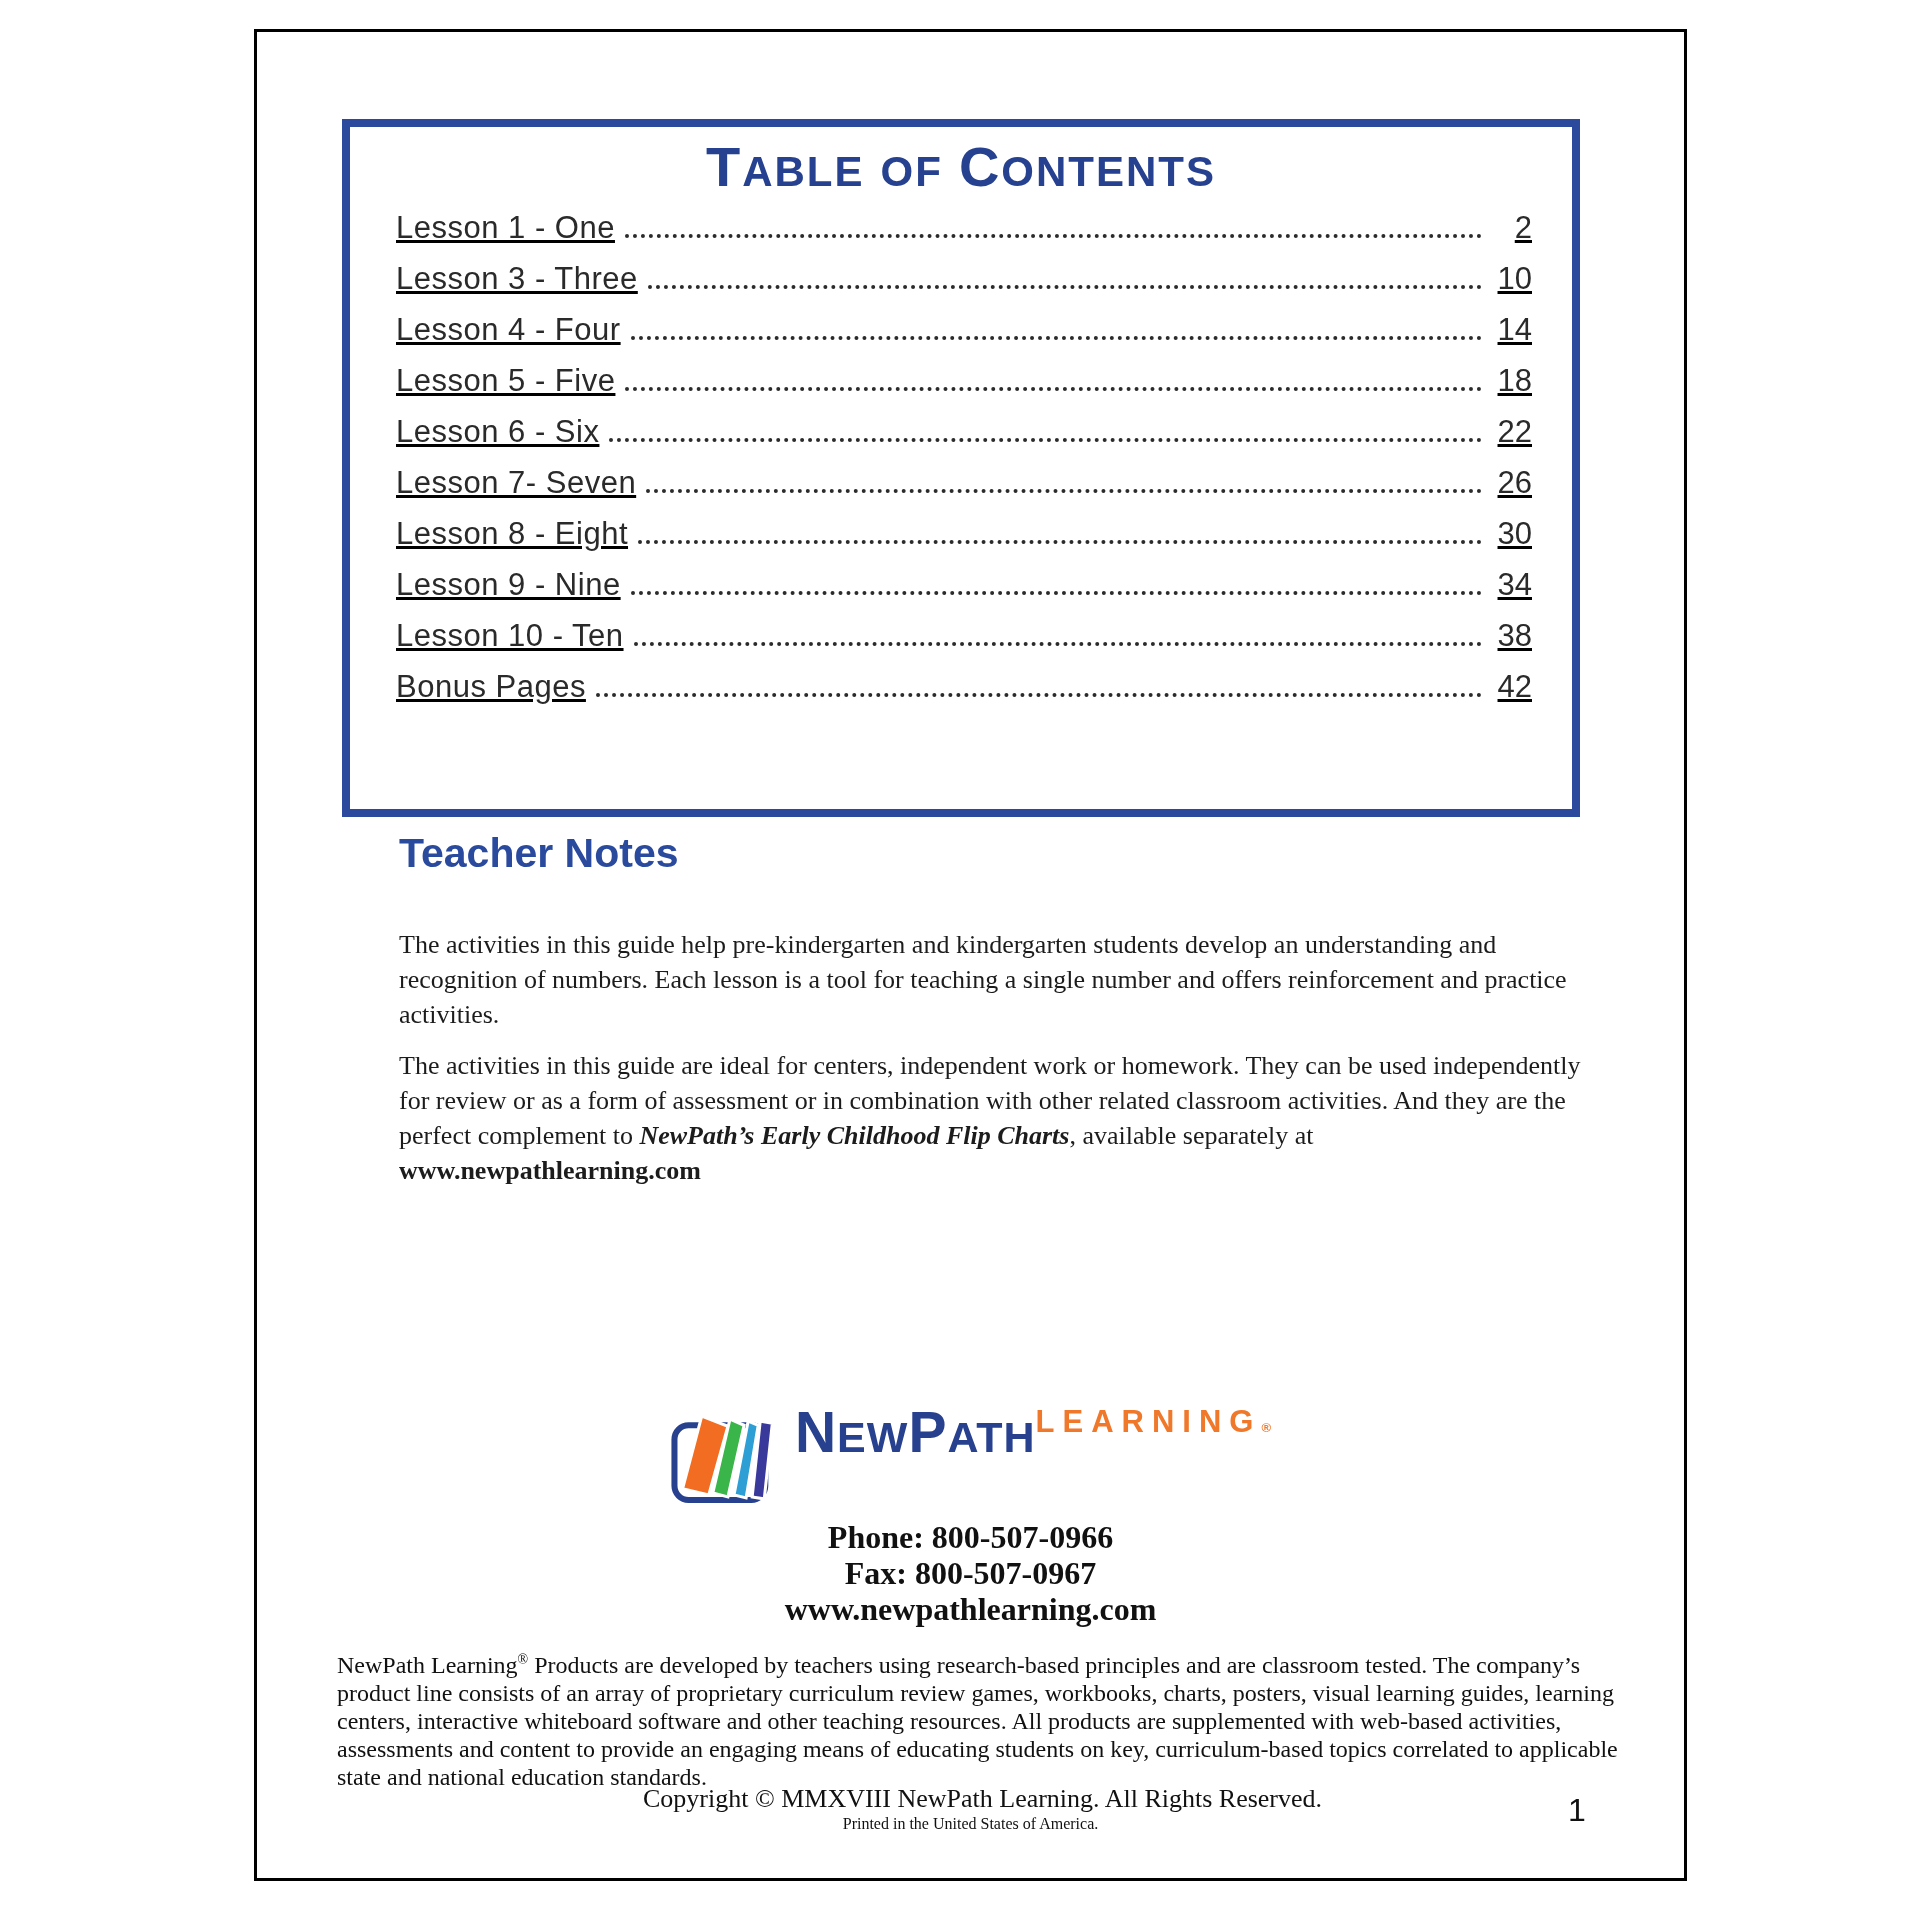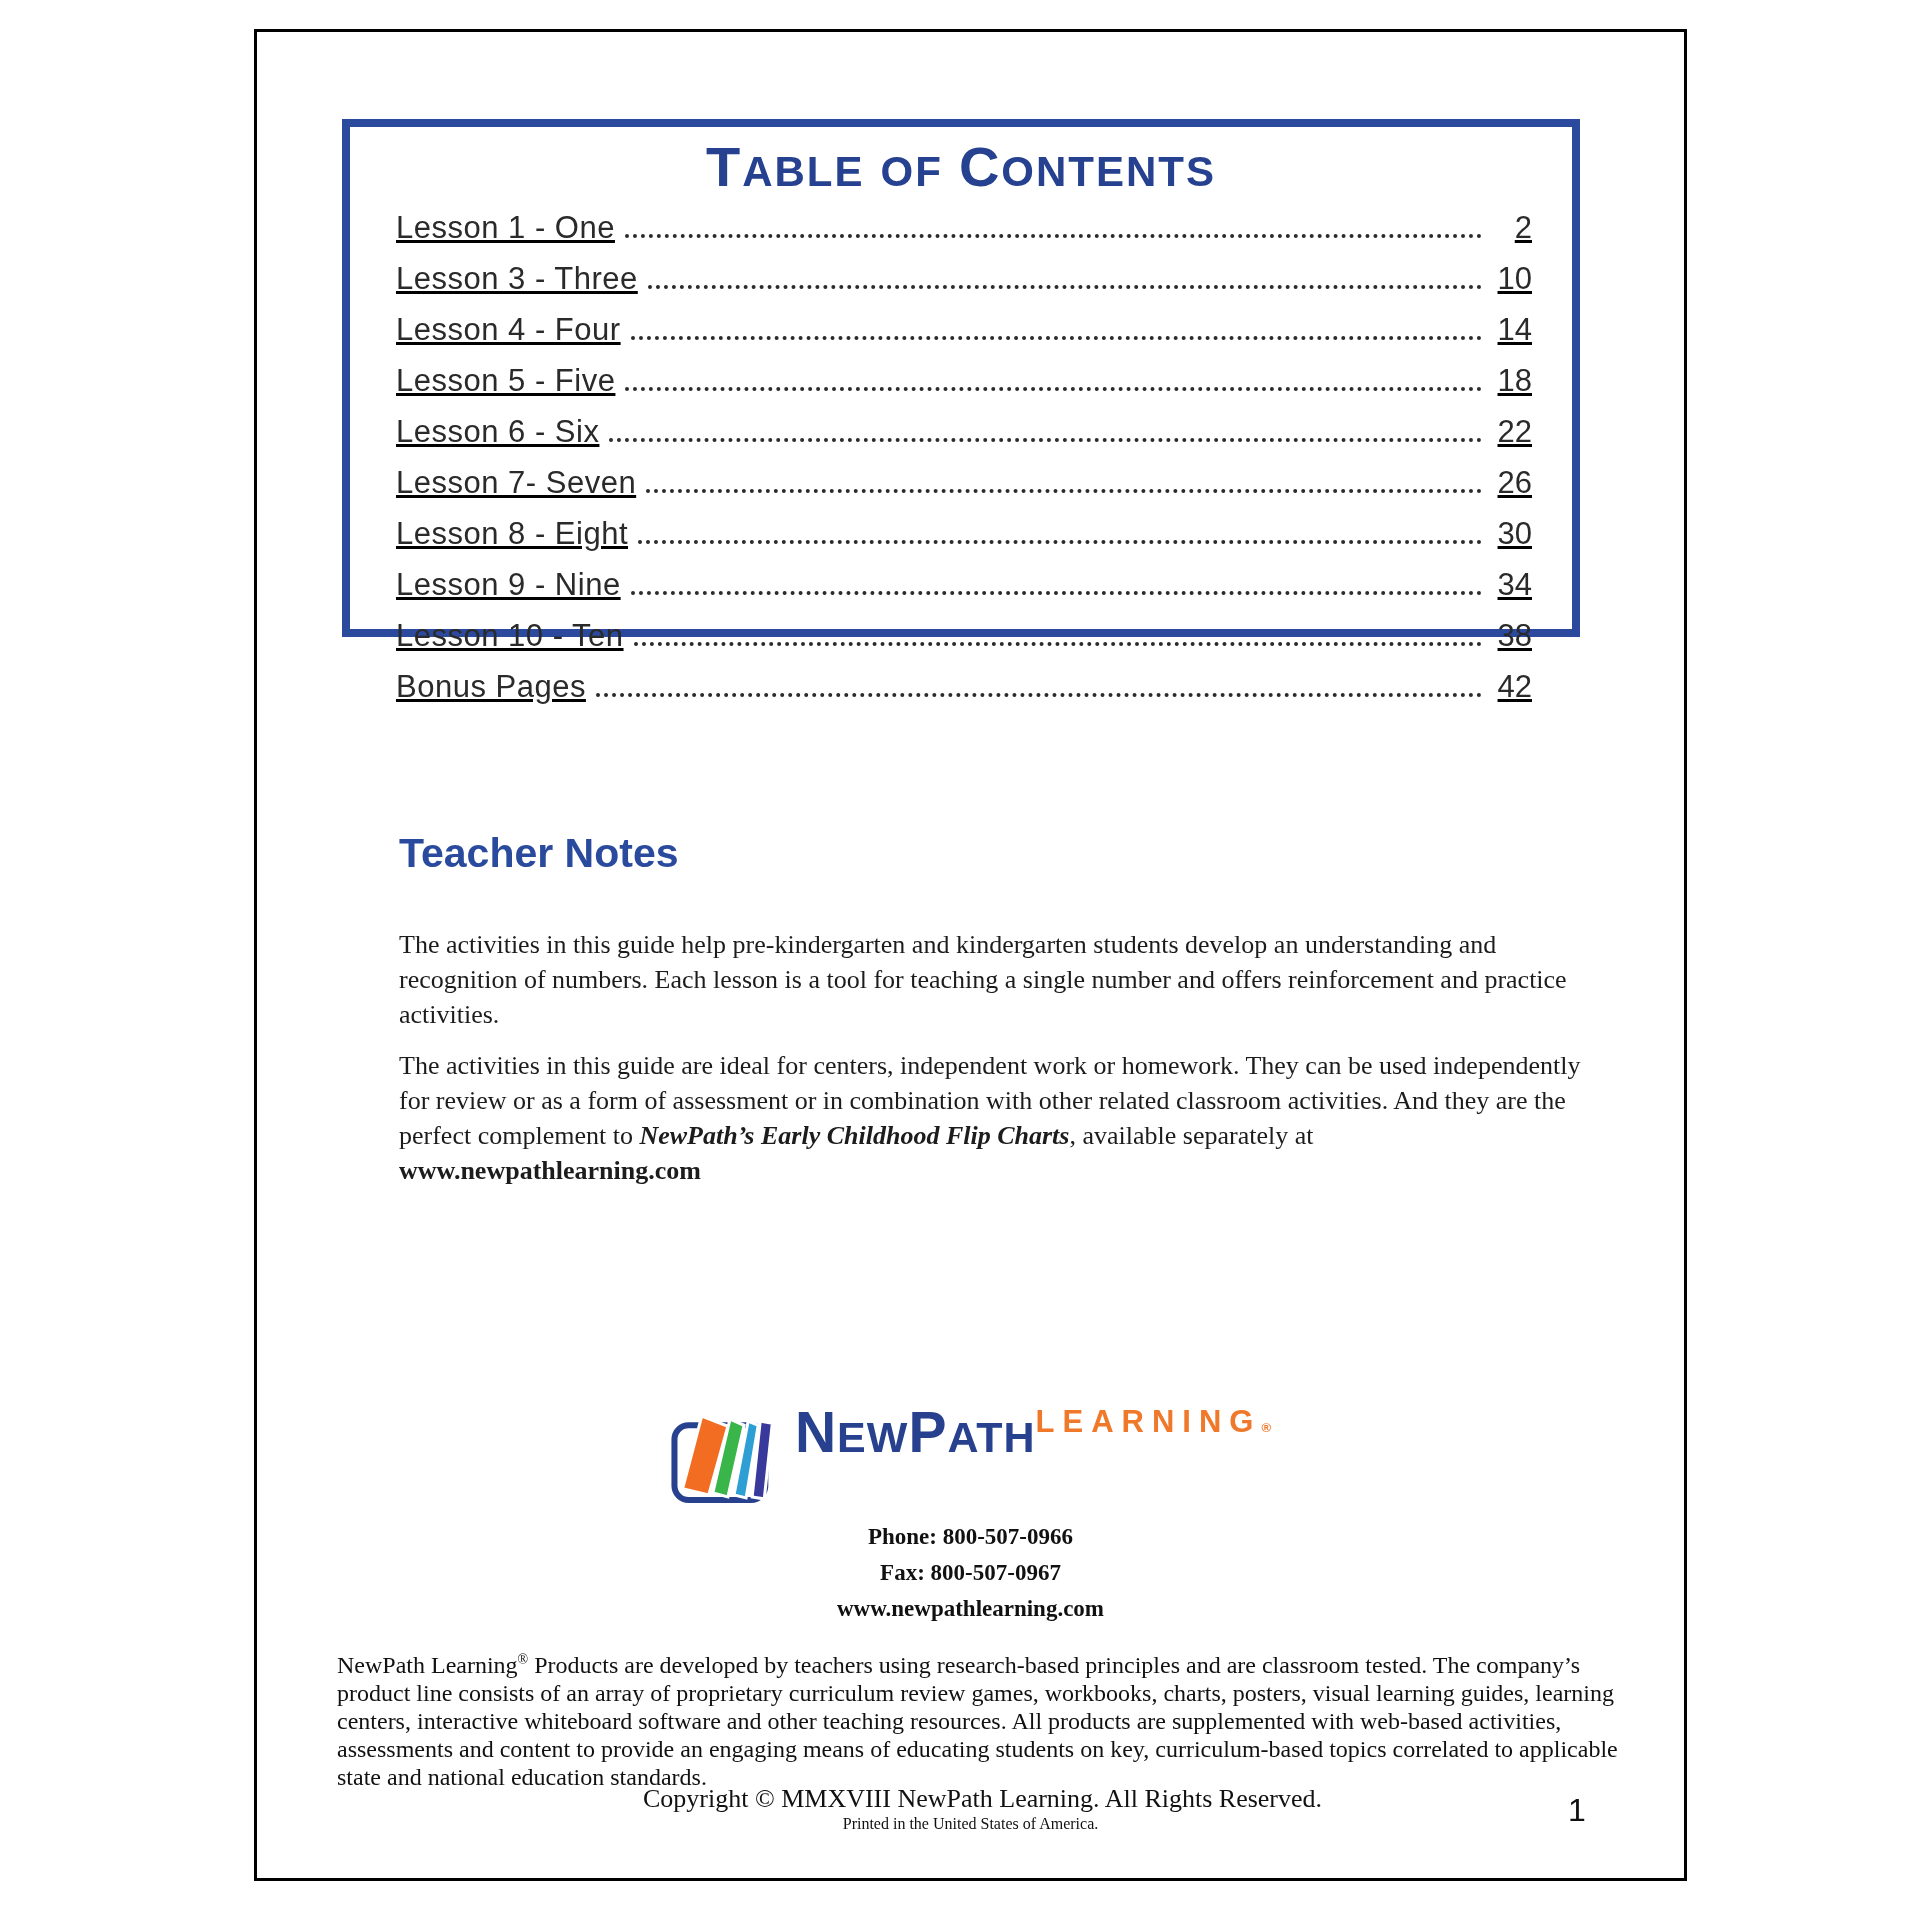--- a/index.html
+++ b/index.html
@@ -2,21 +2,21 @@
 <html><head>
 <meta charset="utf-8">
 <style>
   html,body{margin:0;padding:0;background:#ffffff;}
   .canvas{position:relative;width:1927px;height:1927px;background:#ffffff;overflow:hidden;
           font-family:"Liberation Sans",sans-serif;}
   .page{position:absolute;left:254px;top:29px;width:1433px;height:1852px;
         background:#ffffff;border:3px solid #000000;box-sizing:border-box;}
 
   
-  .toc-box{position:absolute;left:85px;top:87px;width:1238px;height:518px;
+  .toc-box{position:absolute;left:85px;top:87px;width:1238px;height:698px;
            border:8px solid #2b4a9e;box-sizing:border-box;}
   .toc-title{position:absolute;top:8px;left:0;width:100%;text-align:center;
              color:#26418f;font-weight:bold;letter-spacing:2px;line-height:63px;white-space:nowrap;}
   .toc-title .cap{font-size:56px;}
   .toc-title .sc{font-size:42px;}
   .toc-title .gap{margin-left:16px;}
   .toc-rows{position:absolute;top:75px;left:46px;right:40px;text-decoration:underline;}
   .toc-row{display:flex;align-items:baseline;height:51px;}
   .toc-row .label{font-size:31px;line-height:51px;color:#2a2a2a;letter-spacing:0.5px;white-space:nowrap;}
   .toc-row .leader{flex:1;border-bottom:4px dotted #2b2b2b;margin:0 10px;}
@@ -38,21 +38,21 @@
   .logo-book{width:111px;height:101px;flex:0 0 auto;}
   .logo-text{display:flex;flex-direction:row;align-items:flex-start;}
   .logo-name{color:#27418f;font-weight:bold;line-height:57px;white-space:nowrap;letter-spacing:1px;}
   .logo-name .big{font-size:57px;}
   .logo-name .small{font-size:43px;}
   .logo-learning{color:#f0782a;font-weight:bold;font-size:31px;letter-spacing:8px;line-height:36px;white-space:nowrap;}
   .logo-learning .reg{font-size:13px;letter-spacing:0;vertical-align:baseline;}
 
   
   .contact{position:absolute;top:1487px;left:0;width:100%;text-align:center;
-           font-family:"Liberation Serif",serif;font-weight:bold;font-size:23px;line-height:36px;color:#111;}
+           font-family:"Liberation Serif",serif;font-weight:bold;font-size:32px;line-height:36px;color:#111;}
 
   
   .fine-print{position:absolute;left:80px;top:1590px;width:1287px;
               font-family:"Liberation Serif",serif;font-size:24px;line-height:28px;color:#111;}
   .fine-print .sup{font-size:14px;vertical-align:super;}
   .copyright{position:absolute;top:1752px;left:0;width:100%;text-align:center;
              font-family:"Liberation Serif",serif;font-size:26px;color:#111;padding-left:12px;}
   .printed{position:absolute;top:1783px;left:0;width:100%;text-align:center;
            font-family:"Liberation Serif",serif;font-size:16px;color:#111;}
   .pagenum-corner{position:absolute;top:1760px;left:1311px;font-size:32px;color:#111;

